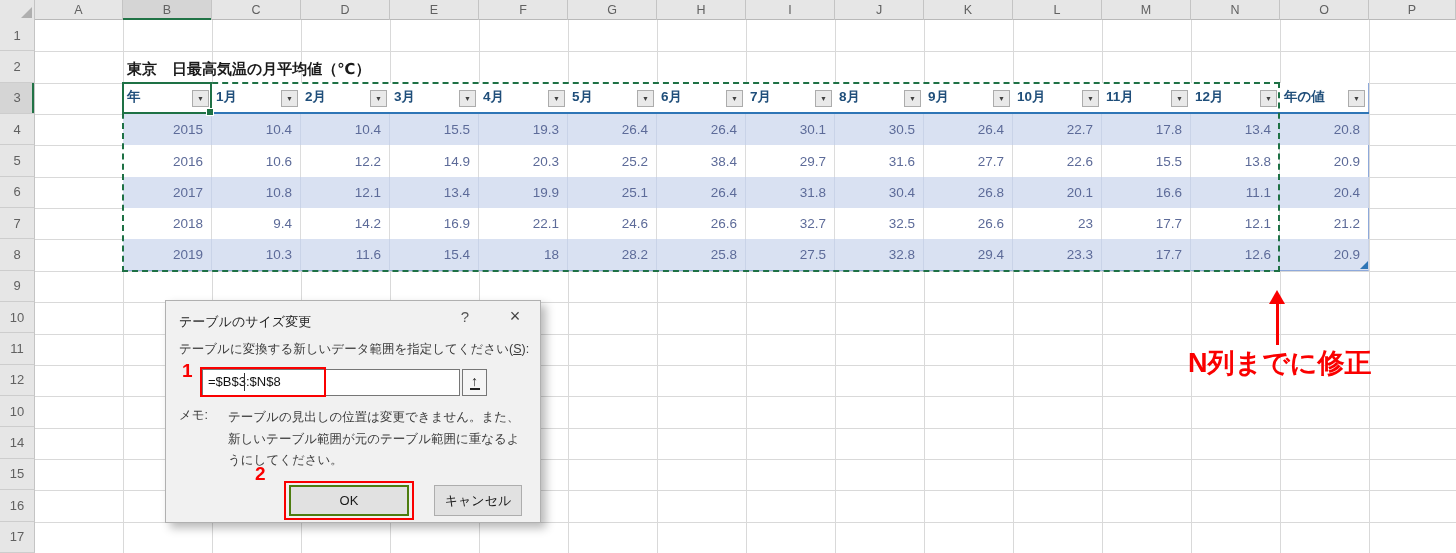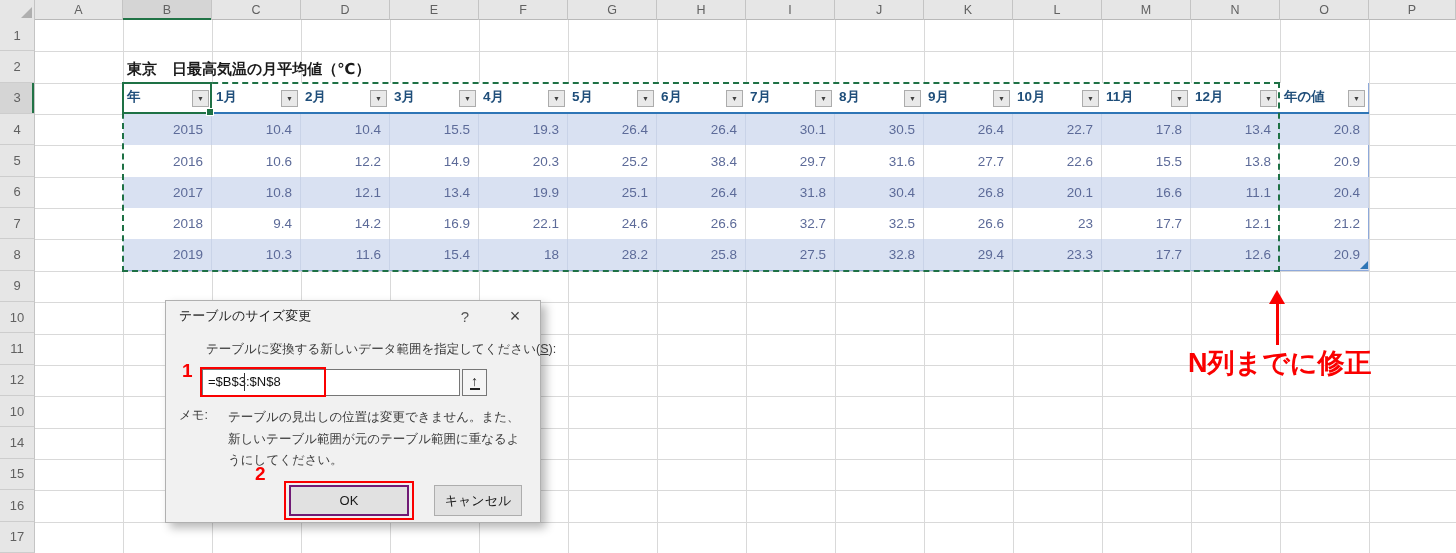--- a/index.html
+++ b/index.html
@@ -51,41 +51,41 @@
                border:2px solid #1E7145;box-sizing:border-box;z-index:3;}
   #active-cell .handle{position:absolute;right:-4px;bottom:-4px;width:6px;height:6px;
                        background:#1E7145;border:1px solid #FFFFFF;}
   #table-resize-handle{position:absolute;left:1360px;top:261px;width:0;height:0;z-index:3;
         border-left:8px solid transparent;border-bottom:8px solid #2E75B6;}
 
   
   #dialog{position:absolute;left:165px;top:300px;width:376px;height:223px;background:#F1F1F1;
           border:1px solid #B0B0B0;box-sizing:border-box;z-index:5;
           box-shadow:5px 5px 9px rgba(0,0,0,0.28);font-size:12.5px;color:#3B3B3B;}
-  #dialog-titlebar{display:flex;height:30px;align-items:center;}
+  #dialog-titlebar{display:flex;height:30px;align-items:flex-end;}
   #dialog-title{flex:1;padding-left:13px;font-size:13px;color:#1E1E1E;white-space:nowrap;}
   .titlebar-btn{width:50px;height:30px;display:flex;align-items:center;justify-content:center;color:#555;}
   #dlg-help{font-size:15px;}
   #dlg-close{font-size:18px;color:#444;}
-  #dlg-prompt{position:absolute;left:13px;top:40px;width:352px;white-space:nowrap;overflow:hidden;margin-left:27px;}
+  #dlg-prompt{position:absolute;left:13px;top:40px;width:352px;white-space:nowrap;overflow:hidden;}
   #dlg-prompt .u{text-decoration:underline;}
   #range-input{position:absolute;left:36px;top:68px;width:258px;height:27px;background:#FFFFFF;
                border:1px solid #767676;box-sizing:border-box;font-size:13px;color:#111;
                padding:4px 0 0 5px;white-space:nowrap;overflow:hidden;}
   #caret{position:absolute;left:78px;top:72px;width:1px;height:18px;background:#333;}
   #range-picker{position:absolute;left:296px;top:68px;width:25px;height:27px;background:#F5F5F5;
                 border:1px solid #767676;box-sizing:border-box;display:flex;flex-direction:column;
                 align-items:center;justify-content:center;}
   #range-picker .g{font-size:14px;font-weight:bold;color:#222;line-height:12px;}
   #range-picker .bar{width:10px;height:2px;background:#222;margin-top:1px;}
   #memo-label{position:absolute;left:13px;top:106px;white-space:nowrap;}
   #memo-text{position:absolute;left:62px;top:106px;width:303px;height:66px;line-height:21.5px;overflow:hidden;}
   .dlg-btn{position:absolute;top:184px;height:31px;box-sizing:border-box;background:#E1E1E1;
            display:flex;align-items:center;justify-content:center;font-size:13px;color:#1a1a1a;}
-  #ok-btn{left:123px;width:120px;border:2px solid #701a75;}
+  #ok-btn{left:123px;width:120px;border:2px solid #4d7c0f;}
   #cancel-btn{left:268px;width:88px;border:1px solid #ADADAD;}
 
   
   .red{color:#FA0000;}
   #ann-input-box{position:absolute;left:34px;top:66px;width:126px;height:30px;
                  border:2px solid #FA0000;box-sizing:border-box;pointer-events:none;}
   #ann-ok-box{position:absolute;left:118px;top:180px;width:130px;height:39px;
               border:2px solid #FA0000;box-sizing:border-box;pointer-events:none;}
   #ann-step1{position:absolute;left:16px;top:59px;font-size:19px;font-weight:bold;}
   #ann-step2{position:absolute;left:89px;top:162px;font-size:19px;font-weight:bold;}

